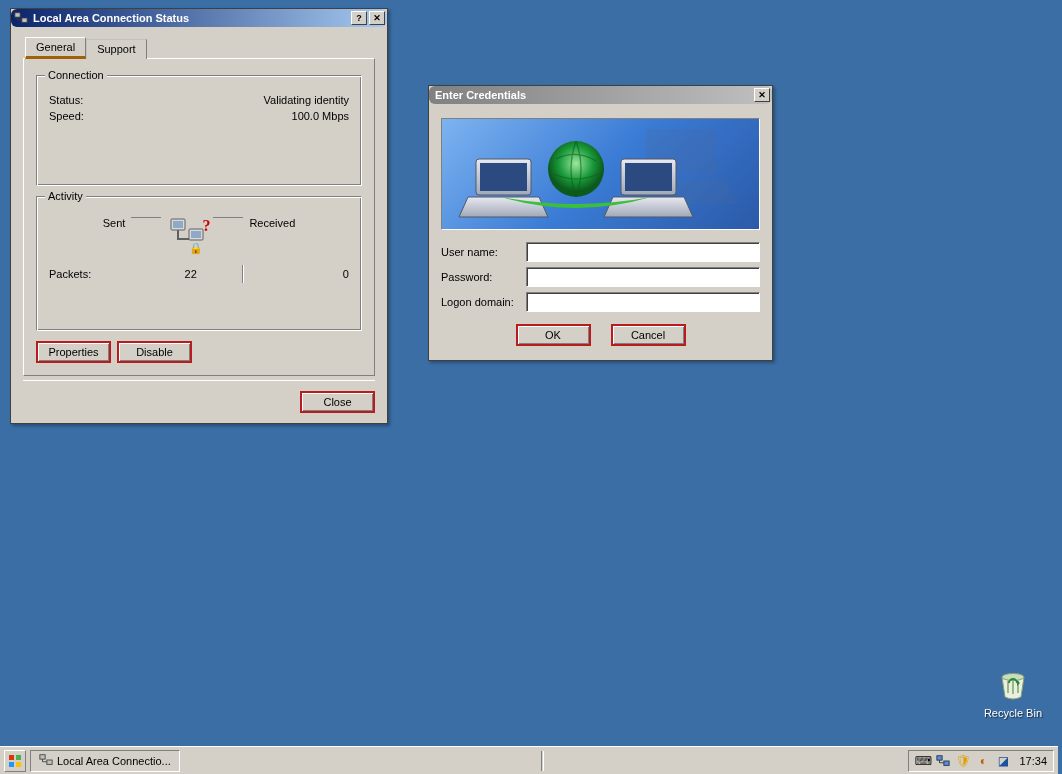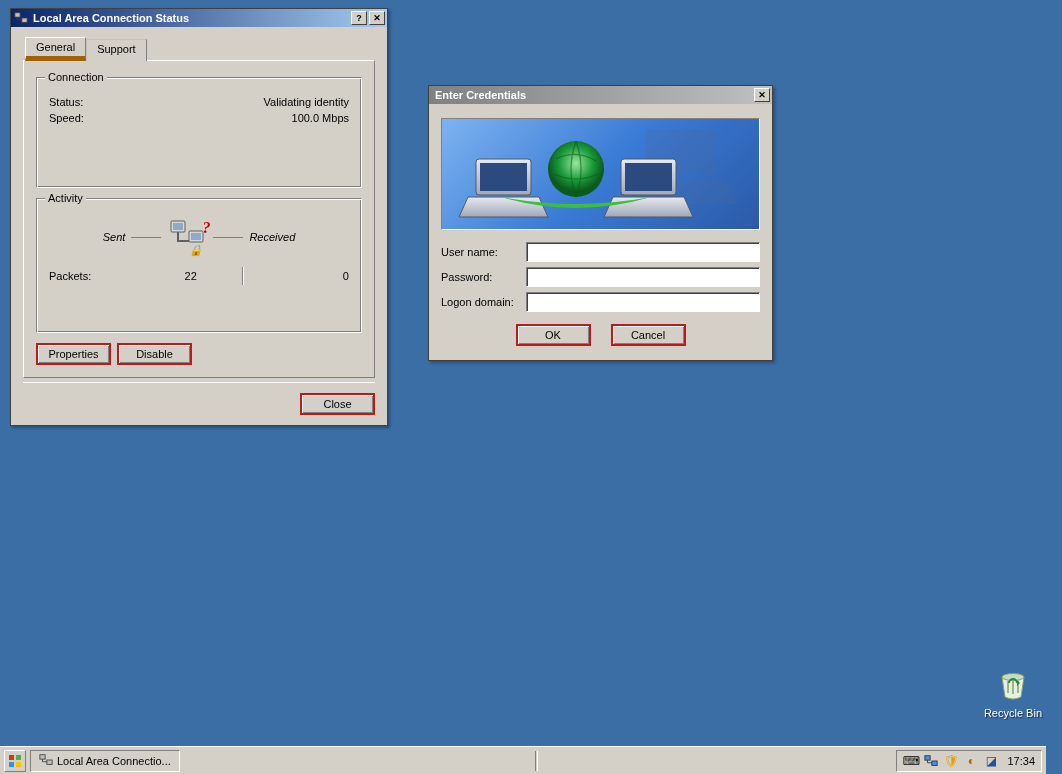--- a/index.html
+++ b/index.html
@@ -1,46 +1,46 @@
 <!DOCTYPE html>
 <html><head>
 <meta charset="utf-8">
 <style>
 * { box-sizing: border-box; margin: 0; padding: 0; font-family: Tahoma, sans-serif; font-size: 11px; }
 body { width: 1062px; height: 774px; background: #3a6ea5; position: relative; overflow: hidden; }
 
 
 .window { position: absolute; background: #d4d0c8; border: 1px solid #404040; box-shadow: 2px 2px 3px rgba(0,0,0,.3); }
-.titlebar { height: 18px; background: linear-gradient(to right, #0a246a, #a6caf0); color: #fff; display: flex; align-items: center; padding: 0 2px; font-weight: bold; }
+.titlebar { height: 18px; background: linear-gradient(to right, #0a246a, #a6caf0); color: #fff; display: flex; align-items: center; padding: 0 2px; font-weight: bold; border-radius: 6px; }
 .titlebar.inactive { background: linear-gradient(to right, #808080, #c0c0c0); }
 .titlebar .icon-slot { width: 16px; height: 16px; display: inline-flex; align-items: center; justify-content: center; margin-right: 4px; }
 .titlebar .title-text { flex: 1; white-space: nowrap; overflow: hidden; }
 .titlebar-buttons { display: flex; gap: 2px; }
 .tb-btn { width: 16px; height: 14px; background: #d4d0c8; border: 1px solid #fff; border-right-color: #404040; border-bottom-color: #404040; display: flex; align-items: center; justify-content: center; font-size: 9px; font-weight: bold; color: #000; cursor: pointer; }
 
 .win-body { padding: 10px 12px; }
 
 
 .tab-strip { display: flex; margin-bottom: -1px; margin-left: 2px; }
 .tab { padding: 3px 10px; background: #d4d0c8; border: 1px solid #fff; border-right-color: #808080; border-bottom: none; position: relative; cursor: pointer; }
-.tab.active { border-bottom: 5px solid #a16207; z-index: 2; }
+.tab.active { border-bottom: 3px solid #a16207; z-index: 2; }
 .tab:not(.active) { margin-top: 2px; border-top-color: #c0c0c0; border-left-color: #c0c0c0; }
 .tab-panel { border: 1px solid #fff; border-right-color: #808080; border-bottom-color: #808080; padding: 10px 12px 12px; }
 
 
 .groupbox { border: 1px solid #808080; border-right-color: #fff; border-bottom-color: #fff; box-shadow: inset 1px 1px 0 #fff, inset -1px -1px 0 #808080; margin: 6px 0 10px; padding: 14px 12px 12px; position: relative; }
 .groupbox > legend { position: absolute; top: -7px; left: 8px; background: #d4d0c8; padding: 0 3px; }
 
 
 .kv-row { display: flex; justify-content: space-between; margin: 4px 0; }
 .kv-row .k { }
 .kv-row .v { text-align: right; }
 
 
-.activity-line { display: flex; align-items: center; justify-content: center; gap: 6px; margin: 6px 0 12px; font-style: italic; }
+.activity-line { display: flex; justify-content: center; gap: 6px; margin: 6px 0 12px; }
 .dash { width: 30px; border-top: 1px solid #808080; }
 .conn-icon-wrap { position: relative; width: 40px; height: 36px; }
 .conn-svg { width: 40px; height: 32px; }
 .q-mark { position: absolute; right: -3px; top: 0; color: #c00; font-weight: bold; font-size: 16px; font-family: "Times New Roman", serif; }
 .lock { position: absolute; right: 4px; bottom: -2px; font-size: 11px; }
 .packets-row { display: flex; align-items: center; justify-content: space-between; }
 .packets-row .mid-sep { width: 1px; height: 18px; background: #808080; box-shadow: 1px 0 0 #fff; }
 
 
 .btn { min-width: 75px; height: 22px; padding: 0 10px; background: #d4d0c8; border: 2px solid #b91c1c; box-shadow: inset 1px 1px 0 #fff, inset -1px -1px 0 #808080; cursor: pointer; }
@@ -52,21 +52,21 @@
 .form-row { display: flex; align-items: center; margin: 5px 0; }
 .form-row label { width: 85px; }
 .text-input { flex: 1; height: 20px; background: #fff; border: 1px solid #808080; border-right-color: #fff; border-bottom-color: #fff; box-shadow: inset 1px 1px 0 #404040; padding: 0 3px; }
 .cred-buttons { display: flex; justify-content: center; gap: 20px; margin: 12px 0 4px; }
 
 
 .desktop-icon { position: absolute; right: 20px; bottom: 55px; text-align: center; color: #fff; cursor: pointer; }
 .desktop-icon .bin-svg { width: 34px; height: 34px; }
 .desktop-icon .lbl { margin-top: 4px; text-shadow: 1px 1px 1px rgba(0,0,0,.6); }
 
-.taskbar { position: absolute; left: 0; right: 16px; bottom: 0; height: 28px; background: #d4d0c8; border-top: 1px solid #fff; display: flex; align-items: center; padding: 2px 4px; }
+.taskbar { position: absolute; left: 0; right: 4px; bottom: 0; height: 28px; background: #d4d0c8; border-top: 1px solid #fff; display: flex; align-items: center; padding: 2px 4px; }
 .start-btn { width: 22px; height: 22px; background: #d4d0c8; border: 1px solid #fff; border-right-color: #808080; border-bottom-color: #808080; margin-right: 4px; display: flex; align-items: center; justify-content: center; }
 .task-item { height: 22px; padding: 0 8px; display: flex; align-items: center; gap: 4px; background: #d4d0c8; border: 1px solid #808080; border-right-color: #fff; border-bottom-color: #fff; max-width: 170px; cursor: pointer; }
 .task-item .t-text { white-space: nowrap; overflow: hidden; text-overflow: ellipsis; }
 .tray { margin-left: auto; height: 22px; border: 1px solid #808080; border-right-color: #fff; border-bottom-color: #fff; display: flex; align-items: center; gap: 4px; padding: 0 6px; }
 .tray-icon { width: 16px; height: 16px; display: flex; align-items: center; justify-content: center; font-size: 12px; }
 .tray-sep { width: 3px; height: 20px; margin-right: 4px; border-left: 1px solid #808080; border-right: 1px solid #fff; }
 .clock { margin-left: 4px; }
 
 
 .net-mini { display: inline-block; }

